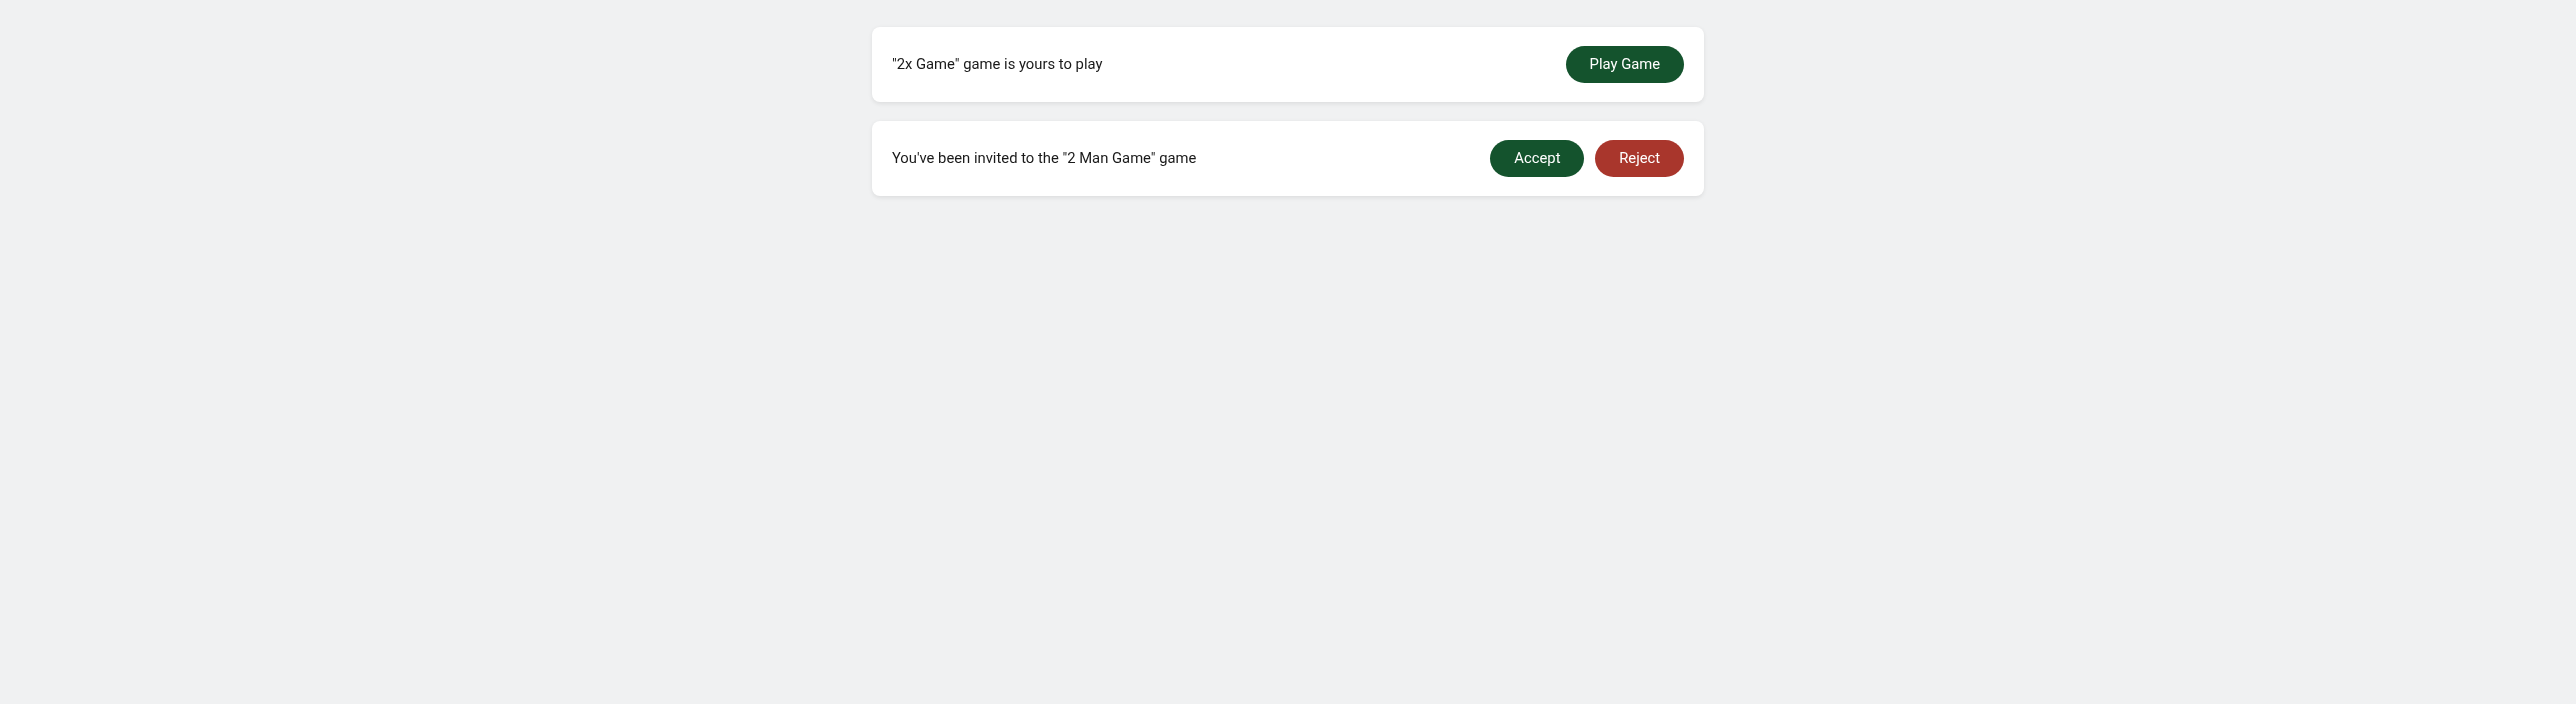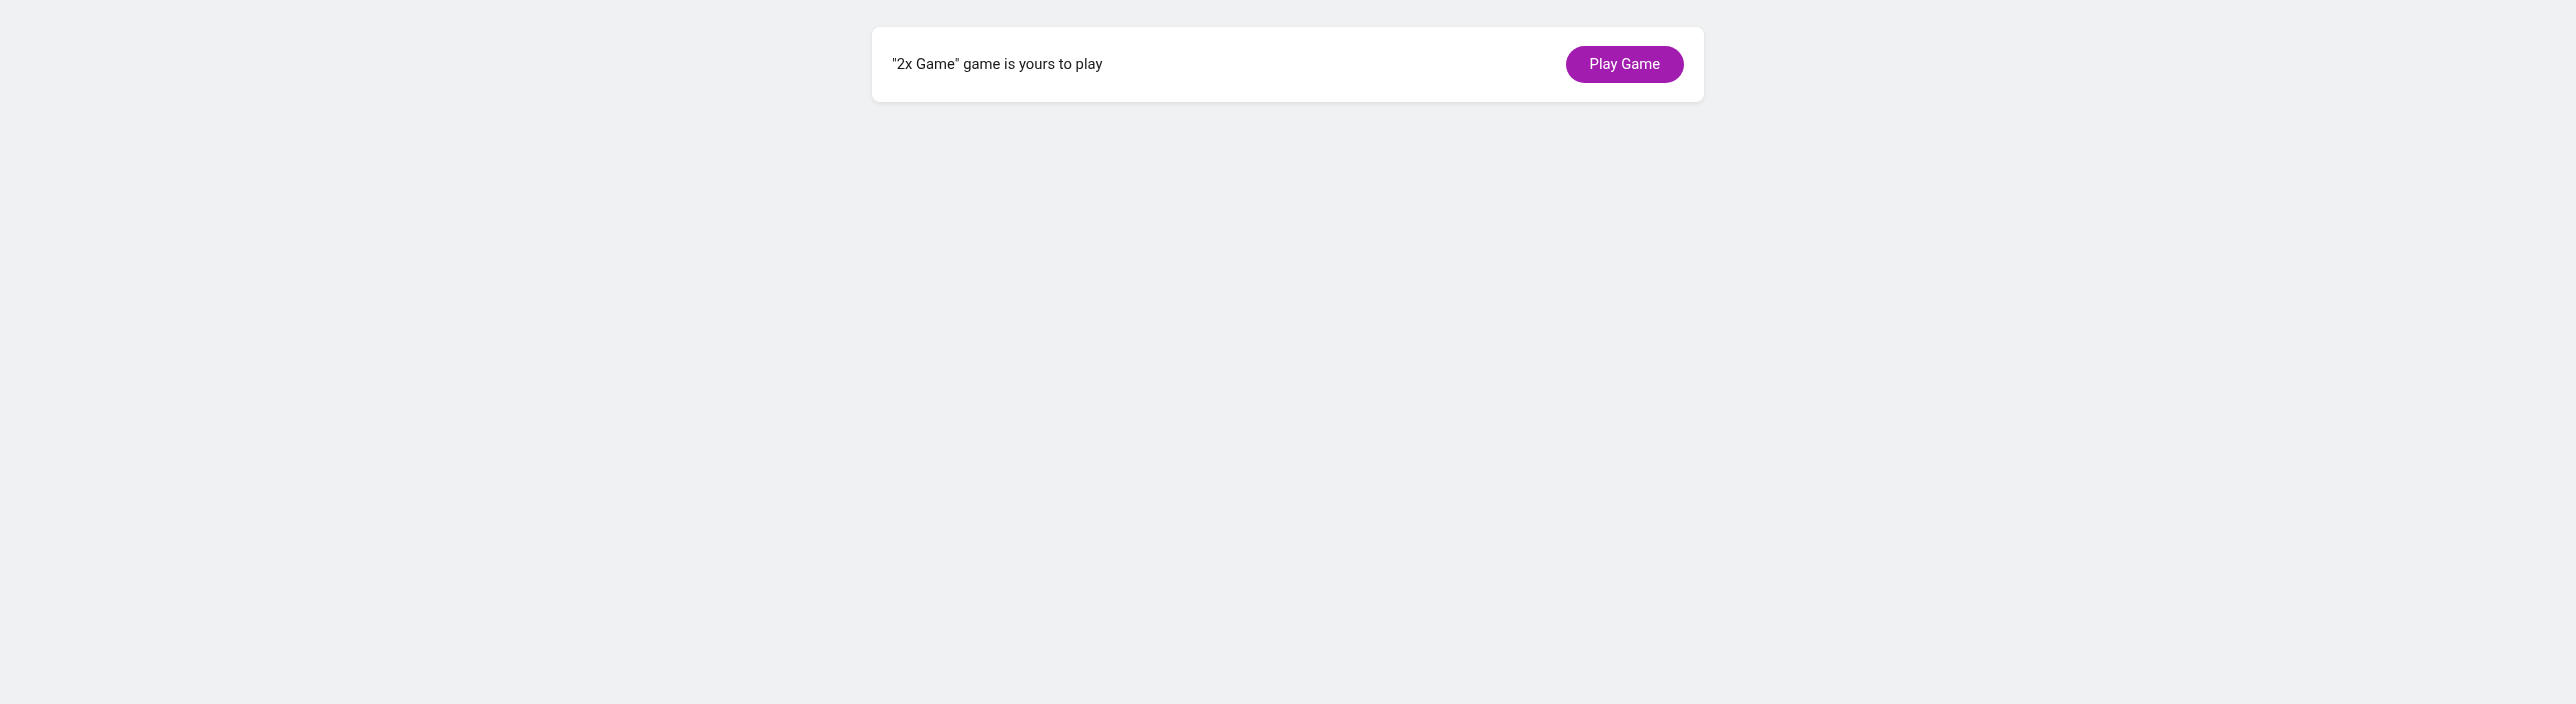--- a/index.html
+++ b/index.html
@@ -56,33 +56,40 @@
       border-radius: 670px;
       padding: 9.4px 24px;
       font-size: 14.8px;
       font-weight: 400;
       color: #ffffff;
       cursor: pointer;
       font-family: inherit;
     }
     
     .btn-primary {
-      background-color: #a21caf;
+      background-color: #14532d;
     }
     
     .btn-danger {
       background-color: #a9362c;
     }
   </style>
 </head>
 <body>
 
 <div class="container">
 
   <div class="card">
     <span class="card-text">"2x Game" game is yours to play</span>
     <div class="button-group">
       <button class="btn btn-primary">Play Game</button>
     </div>
   </div>
 
+  <div class="card">
+    <span class="card-text">You've been invited to the "2 Man Game" game</span>
+    <div class="button-group">
+      <button class="btn btn-primary">Accept</button>
+      <button class="btn btn-danger">Reject</button>
+    </div>
+  </div>
 </div>
 
 
 </body></html>

